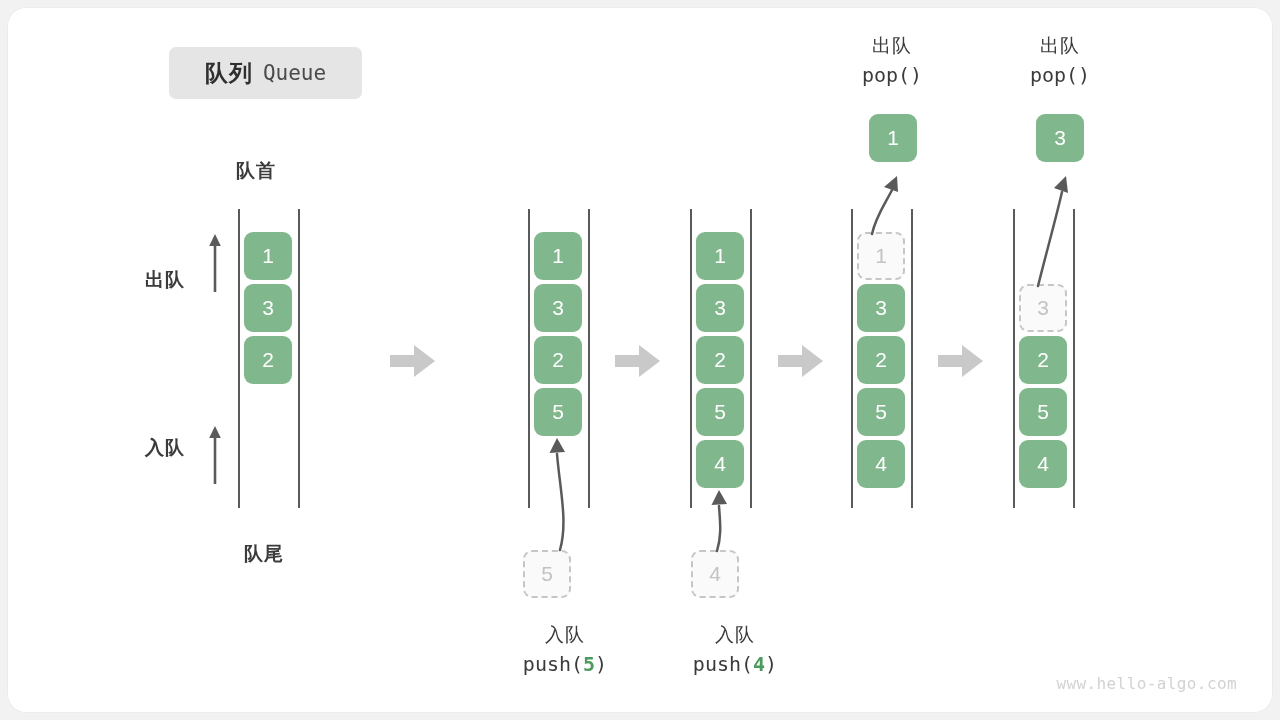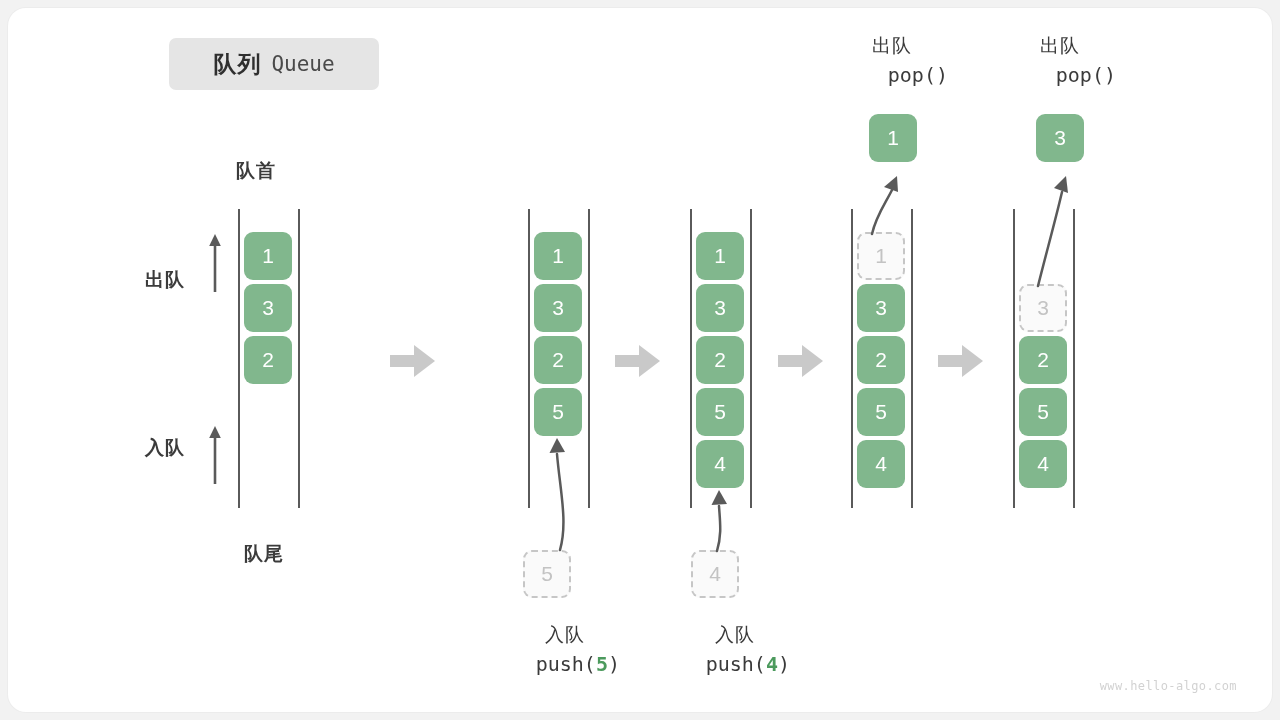--- a/index.html
+++ b/index.html
@@ -27,22 +27,22 @@
     height: 704px;
     background: #ffffff;
     border-radius: 18px;
     box-shadow: 0 0 0 1px #ececec;
   }
 
   
   .title-badge {
     position: absolute;
     left: 169px;
-    top: 38px;
-    width: 210px;
+    top: 47px;
+    width: 193px;
     height: 52px;
     background: #e5e5e5;
     border-radius: 7px;
     display: flex;
     align-items: center;
     justify-content: center;
     gap: 10px;
   }
   .title-cn {
     font-size: 23px;
@@ -75,21 +75,20 @@
     display: block;
     font-size: 19px;
     color: #3b3b3b;
     letter-spacing: 1px;
   }
   .op-code {
     display: block;
     font-family: "DejaVu Sans Mono", "Liberation Mono", monospace;
     font-size: 20px;
     color: #3b3b3b;
-    text-align: right;
   }
   .op-code .arg {
     color: #4c9a5d;
     font-weight: bold;
   }
 
   
   .rail {
     position: absolute;
     width: 1.6px;
@@ -134,21 +133,21 @@
     color: #5a5a5a;
     overflow: visible;
   }
 
   
   .watermark {
     position: absolute;
     right: 43px;
     bottom: 27px;
     font-family: "DejaVu Sans Mono", "Liberation Mono", monospace;
-    font-size: 12px;
+    font-size: 16px;
     color: #d2d2d2;
     letter-spacing: 0.4px;
     margin-left: 42px;
   }
 </style>
 </head>
 <body>
 
 <div id="canvas">
   <div class="card"></div>

